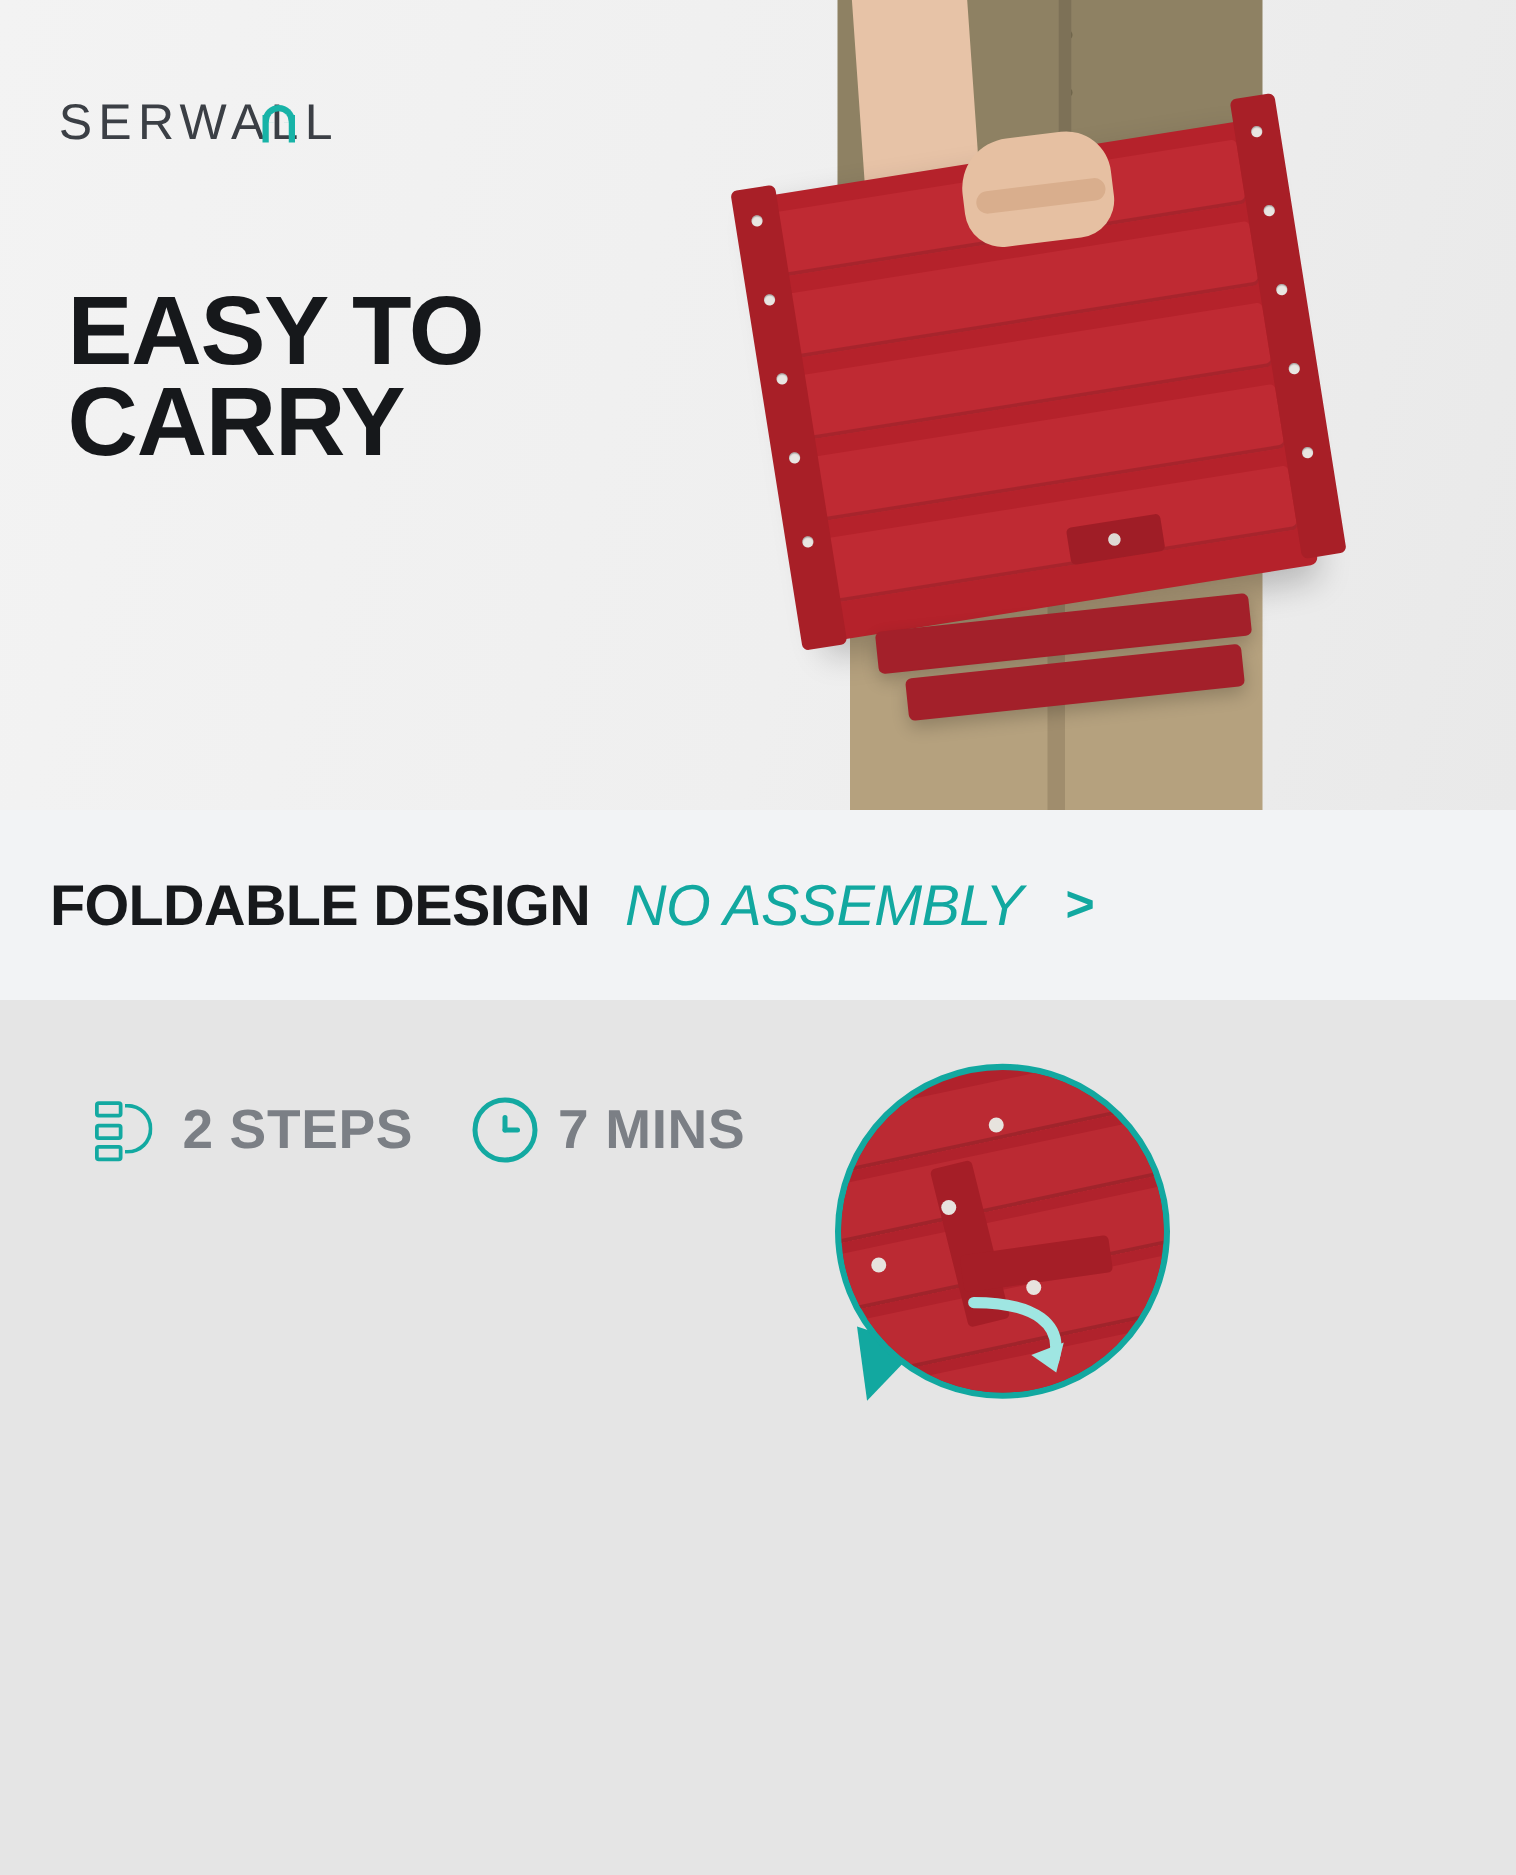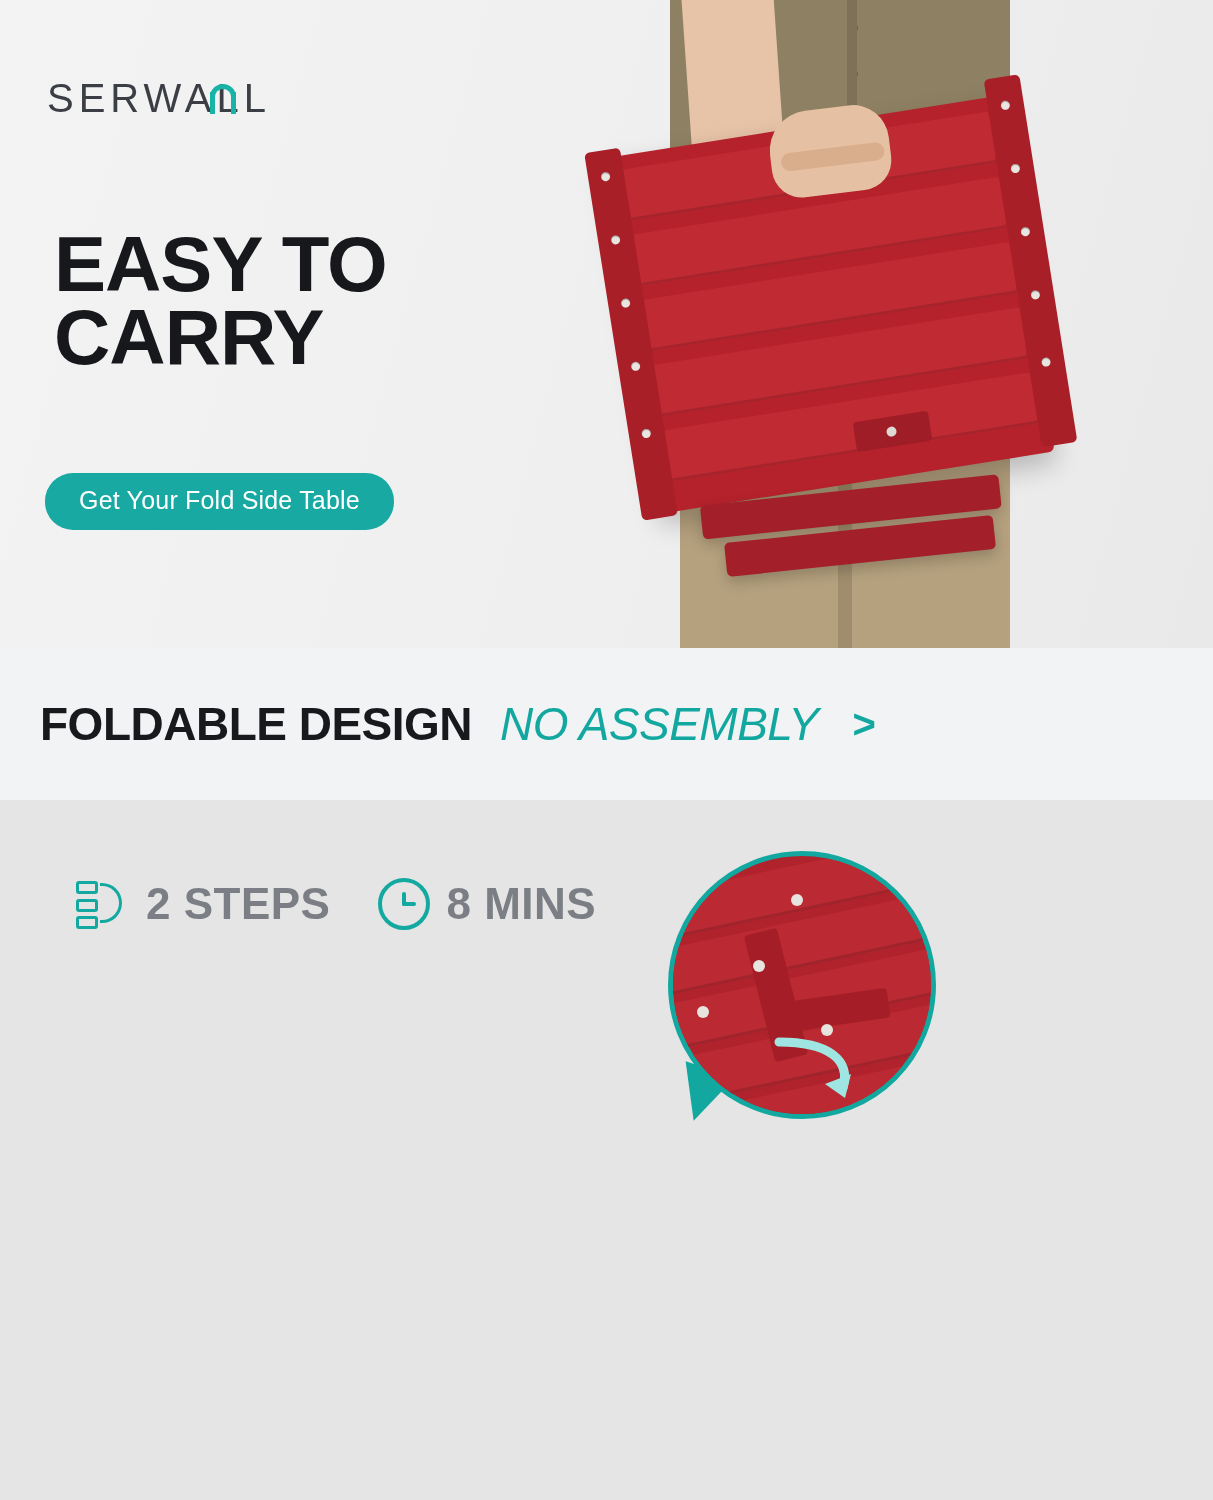--- a/index.html
+++ b/index.html
@@ -233,21 +233,20 @@
       <span class="l"></span>
         <span class="r"></span>
         <span class="top"></span>
     </div>
 
     <div class="headline">
       <div>EASY TO</div>
       <div>CARRY</div>
     </div>
 
-    <div class="pill">Get Your Fold Side Table</div>
 
     <div class="photo-top">
       <div class="person-torso">
         <div class="btn-dot" style="top:30px"></div>
         <div class="btn-dot" style="top:76px"></div>
         <div class="btn-dot" style="top:122px"></div>
         <div class="btn-dot" style="top:168px"></div>
       </div>
       <div class="person-legs"></div>
       <div class="arm"></div>
@@ -300,21 +299,21 @@
         </div>
         <div class="stat-label">2 STEPS</div>
       </div>
       <div class="gap"></div>
       <div class="stat">
         <div class="icon-clock">
           <div class="face"></div>
             <div class="h"></div>
             <div class="m"></div>
         </div>
-        <div class="stat-label">8 MINS</div>
+        <div class="stat-label">7 MINS</div>
       </div>
     </div>
 
     <div class="callout-tail"></div>
     <div class="callout">
       <div class="cslat" style="top:6px"></div>
       <div class="cslat" style="top:62px"></div>
       <div class="cslat" style="top:118px"></div>
       <div class="cslat" style="top:174px"></div>
       <div class="cslat" style="top:230px"></div>

